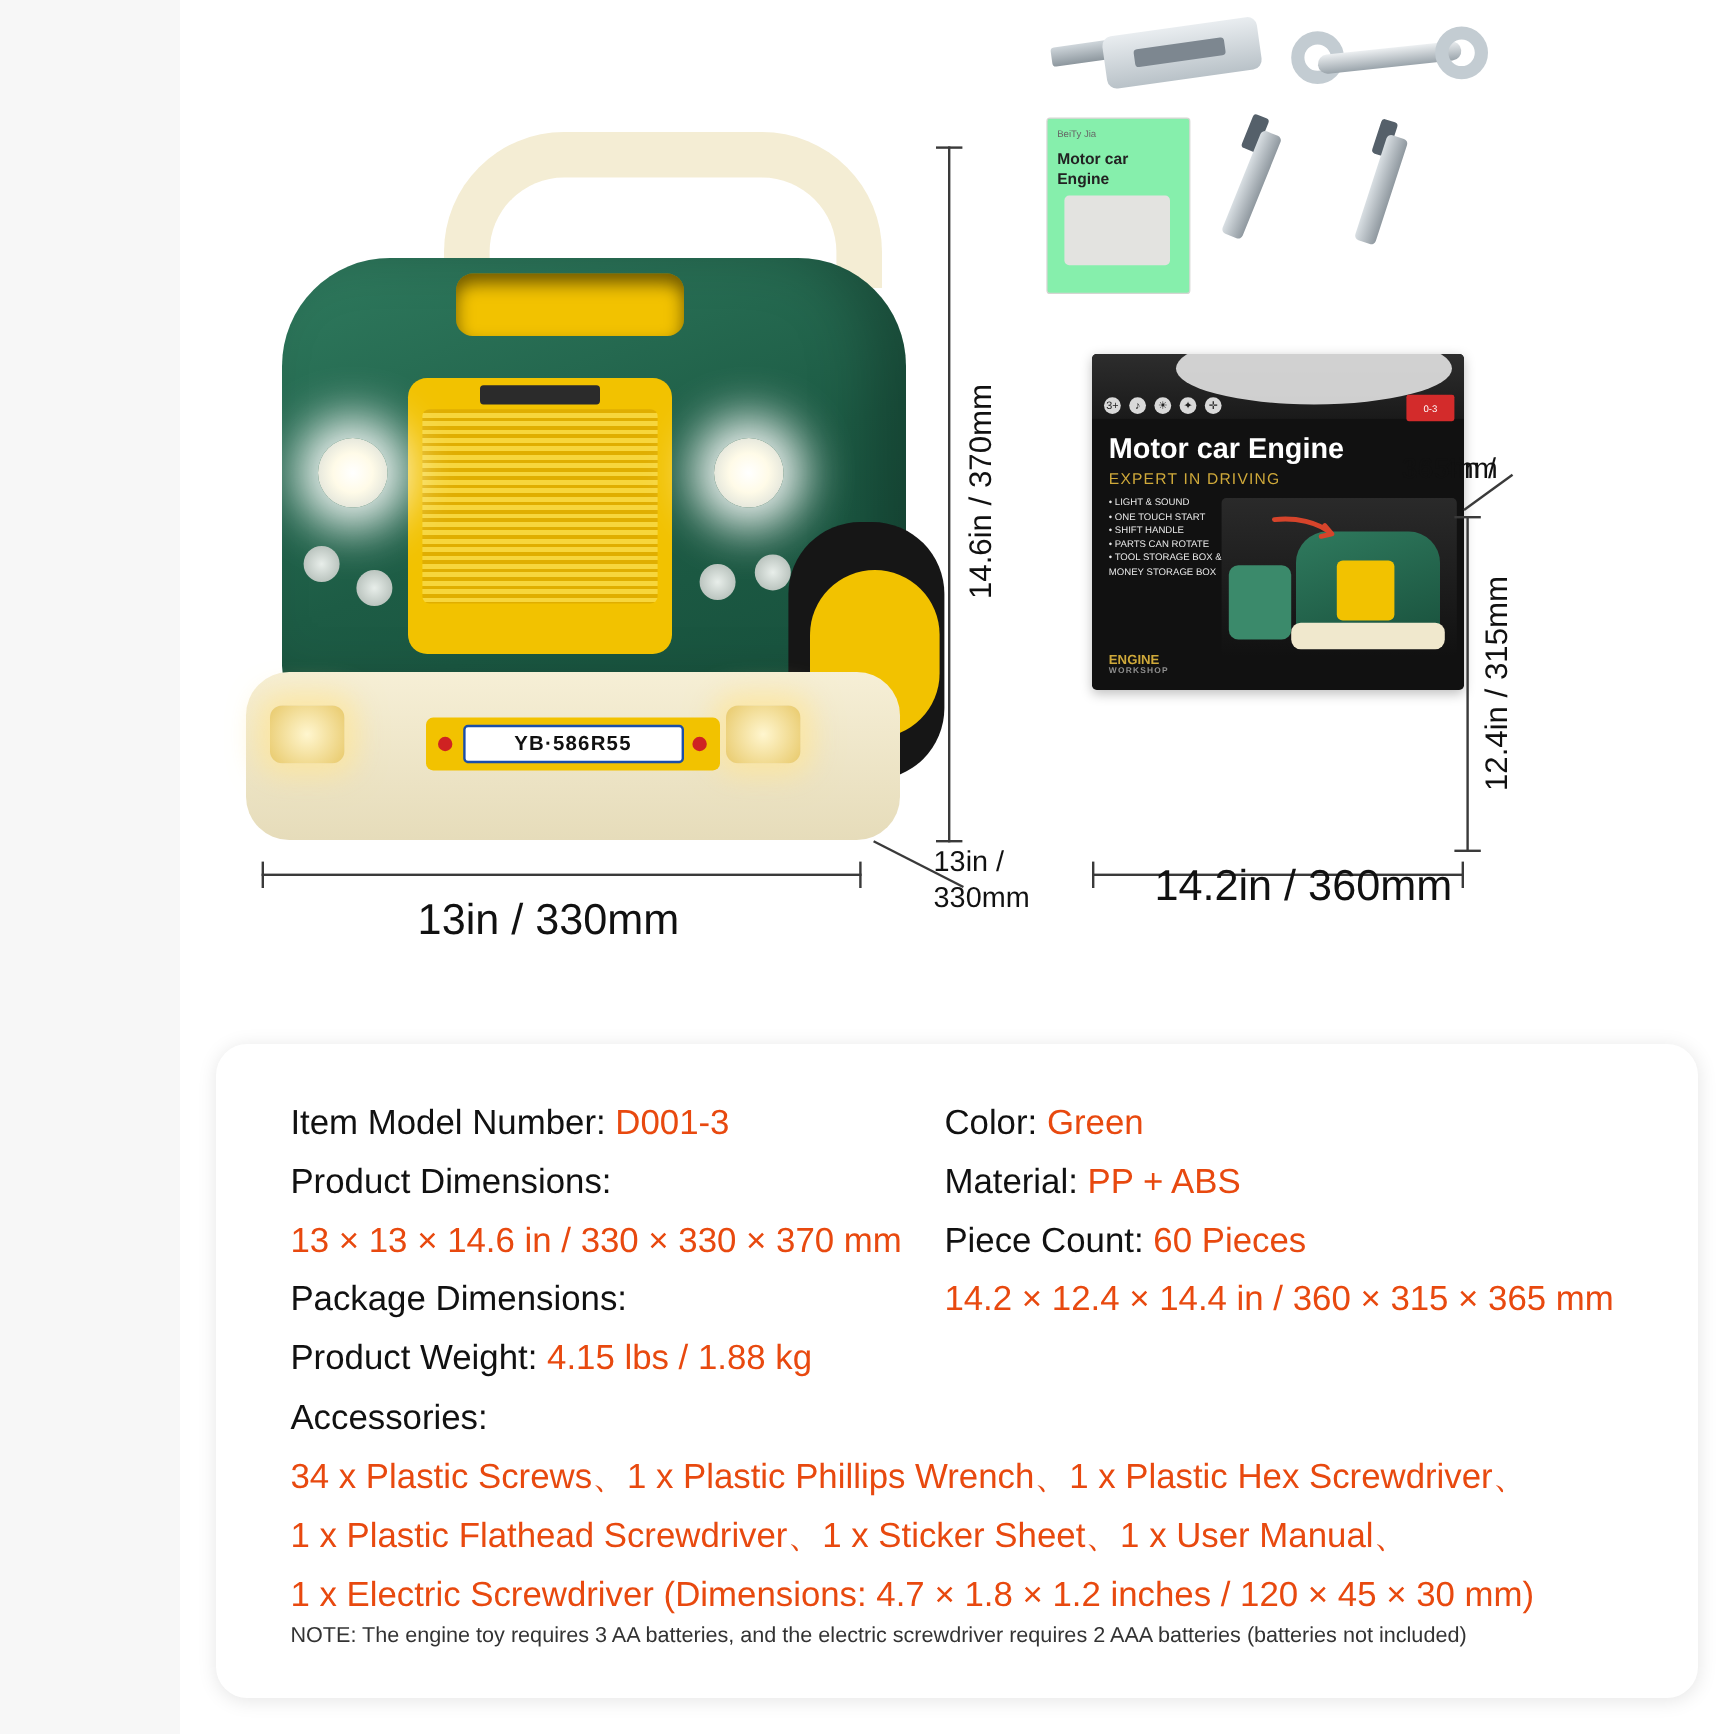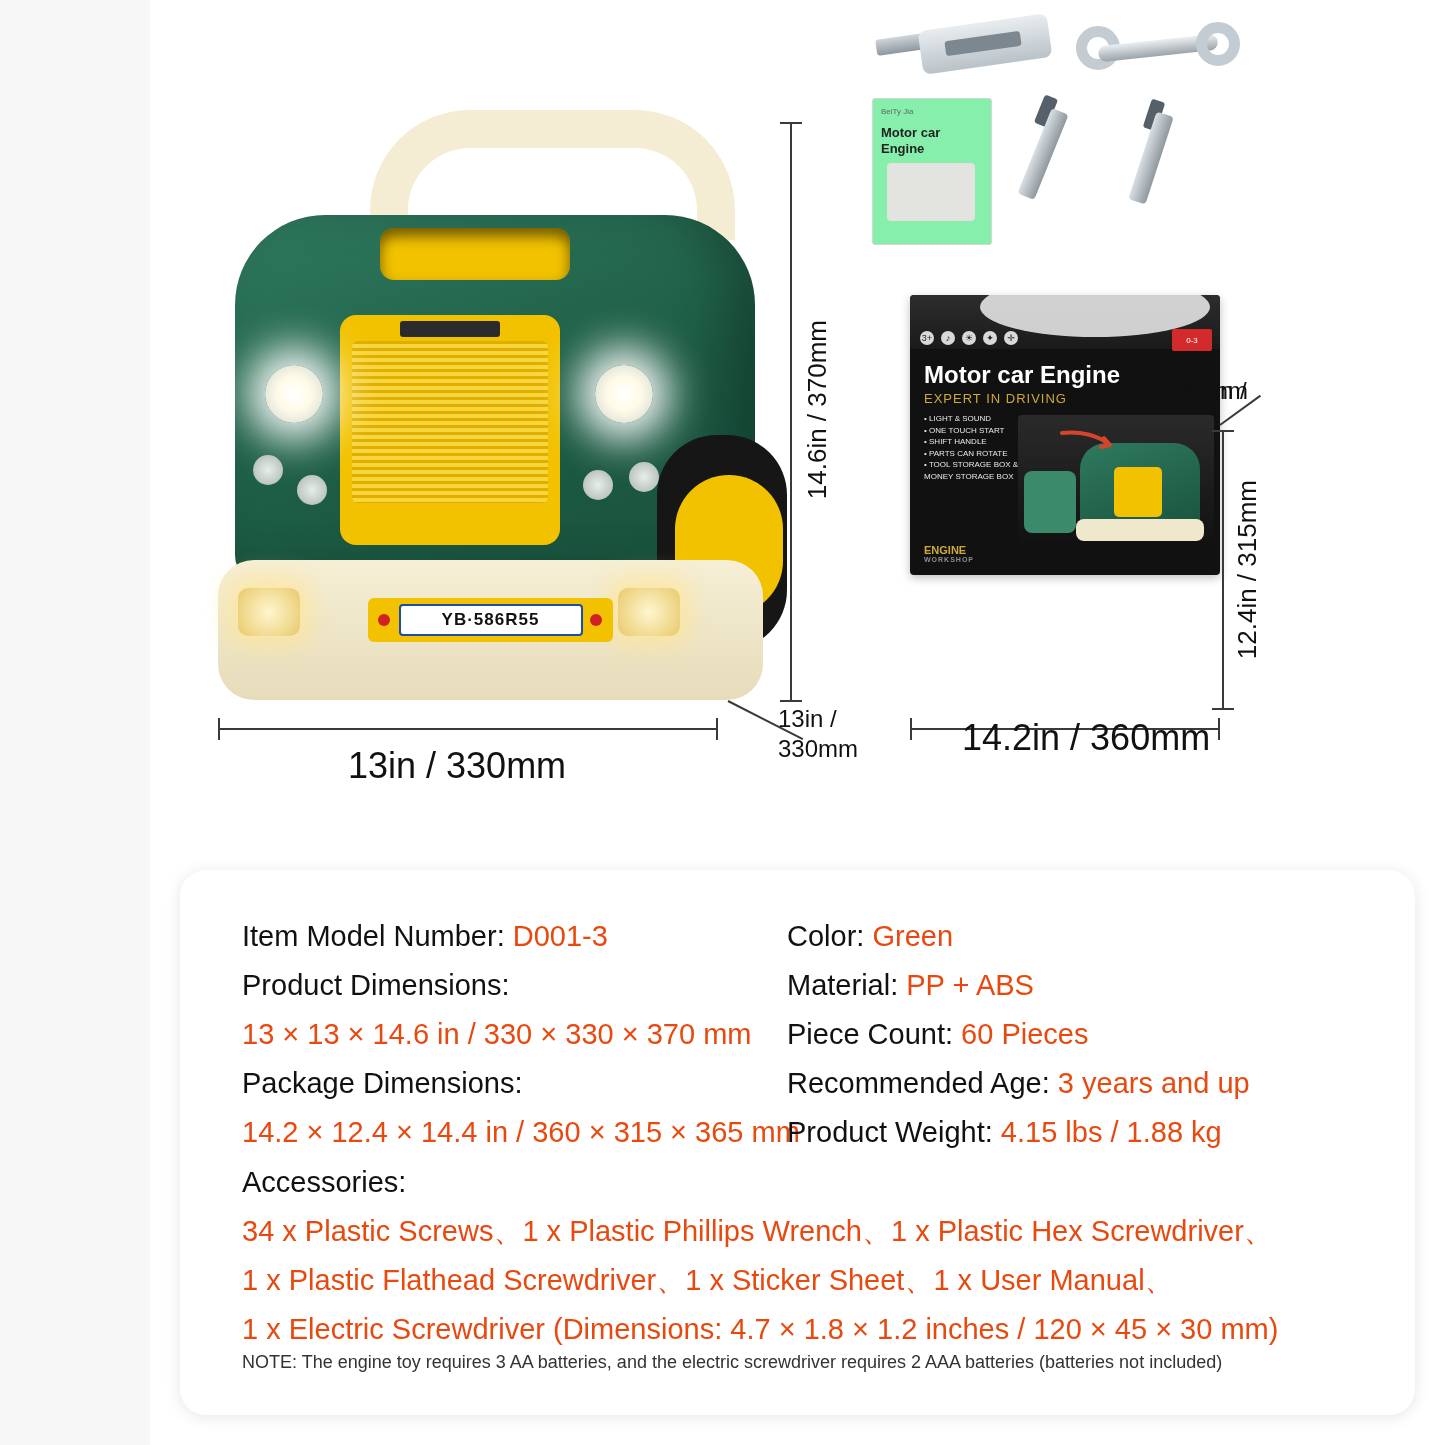--- a/index.html
+++ b/index.html
@@ -70,21 +70,20 @@
     background:#161616;border-radius:60px;
   }
   .wheel-hub{
     position:absolute;left:18px;top:40px;width:108px;height:140px;
     background:#f2c200;border-radius:54px;
   }
   .bumper{
     position:absolute;left:0;top:450px;width:545px;height:140px;
     background:linear-gradient(180deg,#f6efd6,#e6dcba);
     border-radius:36px;
-    margin-left:13px;
   }
   .plate{
     position:absolute;left:150px;top:38px;width:245px;height:44px;
     background:#f2c200;border-radius:6px;display:flex;align-items:center;justify-content:center;
   }
   .plate-inner{
     width:180px;height:28px;background:#ffffff;border:2px solid #1b4ea8;border-radius:4px;
     font-size:17px;font-weight:bold;color:#111;display:flex;align-items:center;justify-content:center;
     letter-spacing:1px;
   }
@@ -358,23 +357,20 @@
       <div class="spec-line">
         <span>Material: </span><span class="val">PP + ABS</span>
       </div>
 
       <div class="val-block">13 × 13 × 14.6 in / 330 × 330 × 370 mm</div>
       <div class="spec-line">
         <span>Piece Count: </span><span class="val">60 Pieces</span>
       </div>
 
       <div class="spec-line">Package Dimensions:</div>
-      <div class="spec-line">
-        <span>Recommended Age: </span><span class="val">3 years and up</span>
-      </div>
 
       <div class="val-block">14.2 × 12.4 × 14.4 in / 360 × 315 × 365 mm</div>
       <div class="spec-line">
         <span>Product Weight: </span><span class="val">4.15 lbs / 1.88 kg</span>
       </div>
     </div>
 
     <div class="acc-block">
       <div class="spec-line">Accessories:</div>
       <div class="val-block">34 x Plastic Screws、1 x Plastic Phillips Wrench、1 x Plastic Hex Screwdriver、</div>

